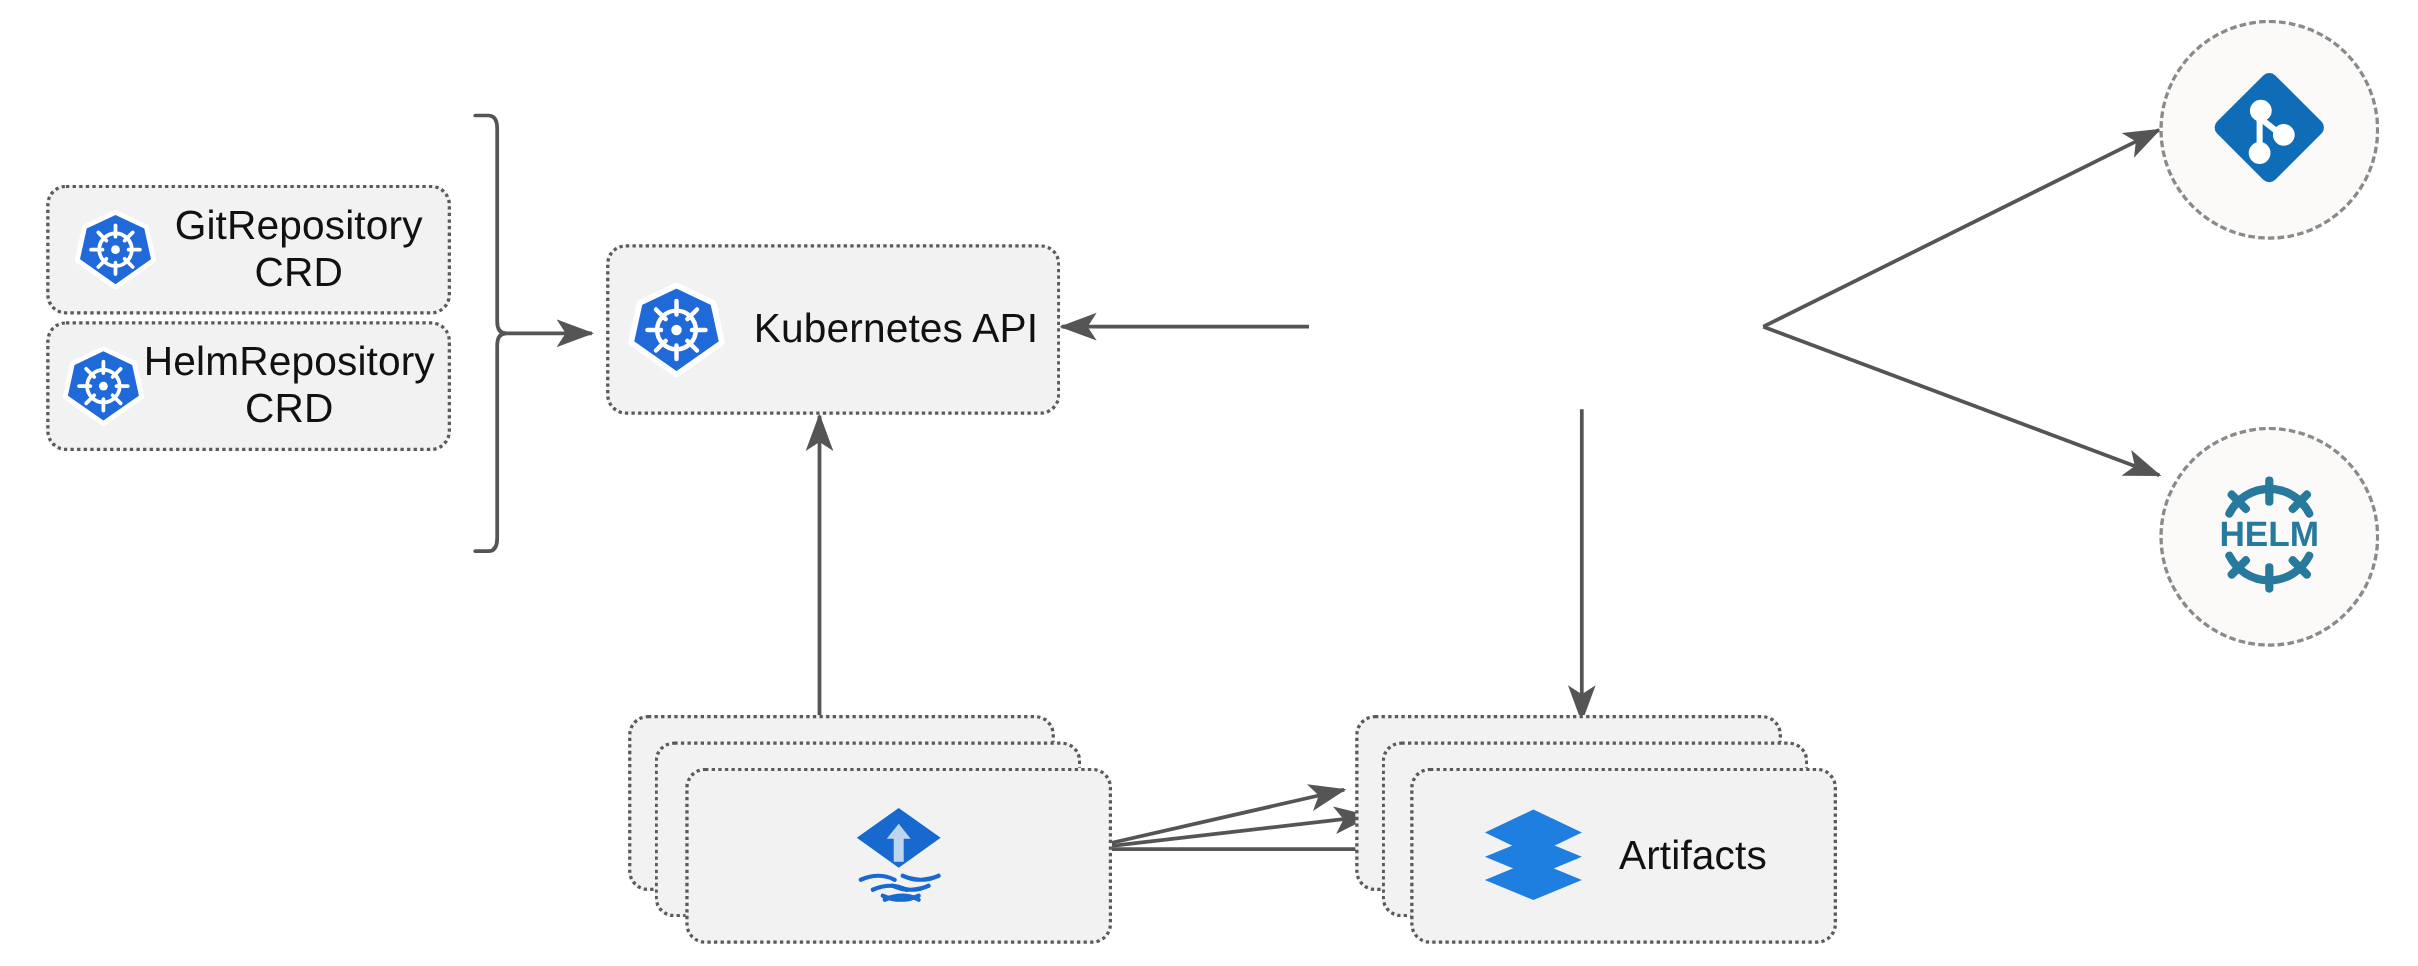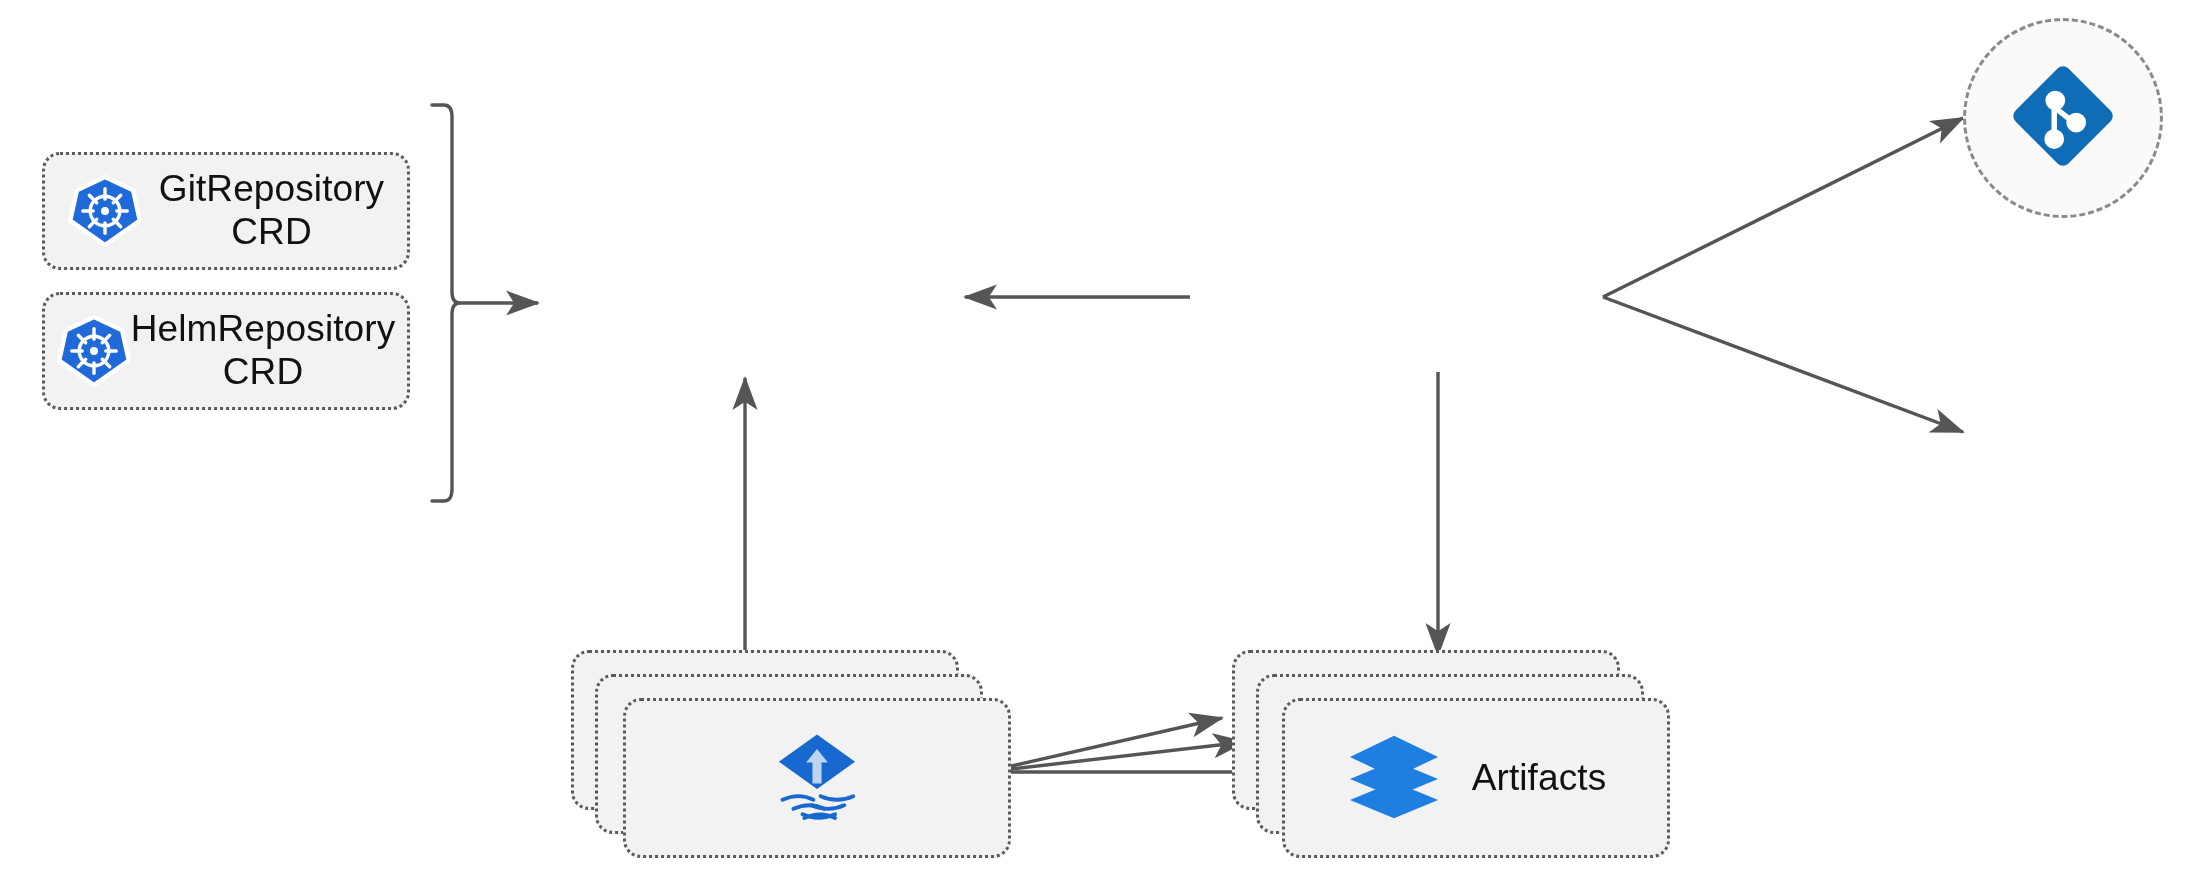--- a/index.html
+++ b/index.html
@@ -98,21 +98,21 @@
 
     <line x1="1603" y1="297" x2="1963" y2="118" stroke="#555555" stroke-width="3.4" marker-end="url(#arrowhead)"></line>
 
     <line x1="1603" y1="297" x2="1963" y2="432" stroke="#555555" stroke-width="3.4" marker-end="url(#arrowhead)"></line>
 
     <line x1="985" y1="772" x2="1222" y2="718" stroke="#555555" stroke-width="3.4" marker-end="url(#arrowhead)"></line>
     <line x1="985" y1="772" x2="1245" y2="742" stroke="#555555" stroke-width="3.4" marker-end="url(#arrowhead)"></line>
     <line x1="985" y1="772" x2="1268" y2="772" stroke="#555555" stroke-width="3.4" marker-end="url(#arrowhead)"></line>
   </svg>
 
-  <div class="node" style="left:42px; top:152px; width:368px; height:118px; gap:17px;">
+  <div class="node" style="left:42px; top:168px; width:368px; height:118px; gap:17px;">
     <span class="icon">
       <svg width="74" height="74" viewBox="0 0 100 100" aria-hidden="true">
         <polygon points="50,4 88,22 97,63 50,96 3,63 12,22" fill="#2069d8" stroke="#ffffff" stroke-width="6" stroke-linejoin="round"></polygon>
         <g fill="none" stroke="#ffffff" stroke-width="4.6" stroke-linecap="round">
           <circle cx="50" cy="50" r="20"></circle>
           <line x1="50" y1="20" x2="50" y2="34"></line>
           <line x1="50" y1="66" x2="50" y2="80"></line>
           <line x1="20" y1="50" x2="34" y2="50"></line>
           <line x1="66" y1="50" x2="80" y2="50"></line>
           <line x1="28.8" y1="28.8" x2="38.8" y2="38.8"></line>
@@ -142,37 +142,74 @@
           <line x1="71.2" y1="28.8" x2="61.2" y2="38.8"></line>
           <line x1="38.8" y1="61.2" x2="28.8" y2="71.2"></line>
         </g>
         <circle cx="50" cy="50" r="5.4" fill="#ffffff"></circle>
       </svg>
     </span>
     <span class="label">HelmRepository
 CRD</span>
   </div>
 
+  <div class="node" style="left:551px; top:222px; width:413px; height:155px; gap:26px;">
+    <span class="icon">
+      <svg width="88" height="88" viewBox="0 0 100 100" aria-hidden="true">
+        <polygon points="50,4 88,22 97,63 50,96 3,63 12,22" fill="#2069d8" stroke="#ffffff" stroke-width="6" stroke-linejoin="round"></polygon>
+        <g fill="none" stroke="#ffffff" stroke-width="4.6" stroke-linecap="round">
+          <circle cx="50" cy="50" r="20"></circle>
+          <line x1="50" y1="20" x2="50" y2="34"></line>
+          <line x1="50" y1="66" x2="50" y2="80"></line>
+          <line x1="20" y1="50" x2="34" y2="50"></line>
+          <line x1="66" y1="50" x2="80" y2="50"></line>
+          <line x1="28.8" y1="28.8" x2="38.8" y2="38.8"></line>
+          <line x1="61.2" y1="61.2" x2="71.2" y2="71.2"></line>
+          <line x1="71.2" y1="28.8" x2="61.2" y2="38.8"></line>
+          <line x1="38.8" y1="61.2" x2="28.8" y2="71.2"></line>
+        </g>
+        <circle cx="50" cy="50" r="5.4" fill="#ffffff"></circle>
+      </svg>
+    </span>
+    <span class="label">Kubernetes API</span>
+  </div>
 
 
   <div class="circle-node" style="left:1963px; top:18px; width:200px; height:200px;">
     <span class="icon">
       <svg width="110" height="110" viewBox="0 0 100 100" aria-hidden="true">
         <rect x="16" y="16" width="68" height="68" rx="7" transform="rotate(45 50 50)" fill="#0f6cb6"></rect>
         <g stroke="#ffffff" stroke-width="5" fill="#ffffff" stroke-linecap="round">
           <line x1="42" y1="70" x2="42" y2="40"></line>
           <line x1="42" y1="42" x2="60" y2="56"></line>
           <circle cx="42" cy="71" r="6.5"></circle>
           <circle cx="43" cy="36" r="6.5"></circle>
           <circle cx="62" cy="56" r="6.5"></circle>
         </g>
       </svg>
     </span>
   </div>
 
+  <div class="circle-node" style="left:1963px; top:388px; width:200px; height:200px;">
+    <span class="icon">
+      <svg width="128" height="128" viewBox="0 0 120 120" aria-hidden="true">
+        <g stroke="#277a9d" stroke-width="7" fill="none" stroke-linecap="round">
+          <path d="M 26,42 A 38 38 0 0 1 94,42"></path>
+          <path d="M 26,78 A 38 38 0 0 0 94,78"></path>
+          <line x1="60" y1="14" x2="60" y2="32"></line>
+          <line x1="60" y1="88" x2="60" y2="106"></line>
+          <line x1="28" y1="26" x2="40" y2="38"></line>
+          <line x1="92" y1="26" x2="80" y2="38"></line>
+          <line x1="28" y1="94" x2="40" y2="82"></line>
+          <line x1="92" y1="94" x2="80" y2="82"></line>
+        </g>
+        <text x="60" y="70" text-anchor="middle" fill="#277a9d" font-family="'Liberation Sans', sans-serif" font-size="30" font-weight="bold">HELM</text>
+      </svg>
+    </span>
+  </div>
 
   <div class="node-ghost" style="left:571px; top:650px; width:388px; height:160px;"></div>
   <div class="node-ghost" style="left:595px; top:674px; width:388px; height:160px;"></div>
   <div class="node" style="left:623px; top:698px; width:388px; height:160px; gap:24px;">
     <span class="icon">
       <svg width="92" height="98" viewBox="0 0 100 108" aria-hidden="true">
         <polygon points="50,6 92,36 50,66 8,36" fill="#1769cf"></polygon>
         <path d="M50,22 L62,37 L55,37 L55,60 L45,60 L45,37 L38,37 Z" fill="#bcd6f2"></path>
         <g stroke="#1769cf" stroke-width="4.2" stroke-linecap="round" fill="none">
           <path d="M12,78 Q30,70 46,78"></path>

